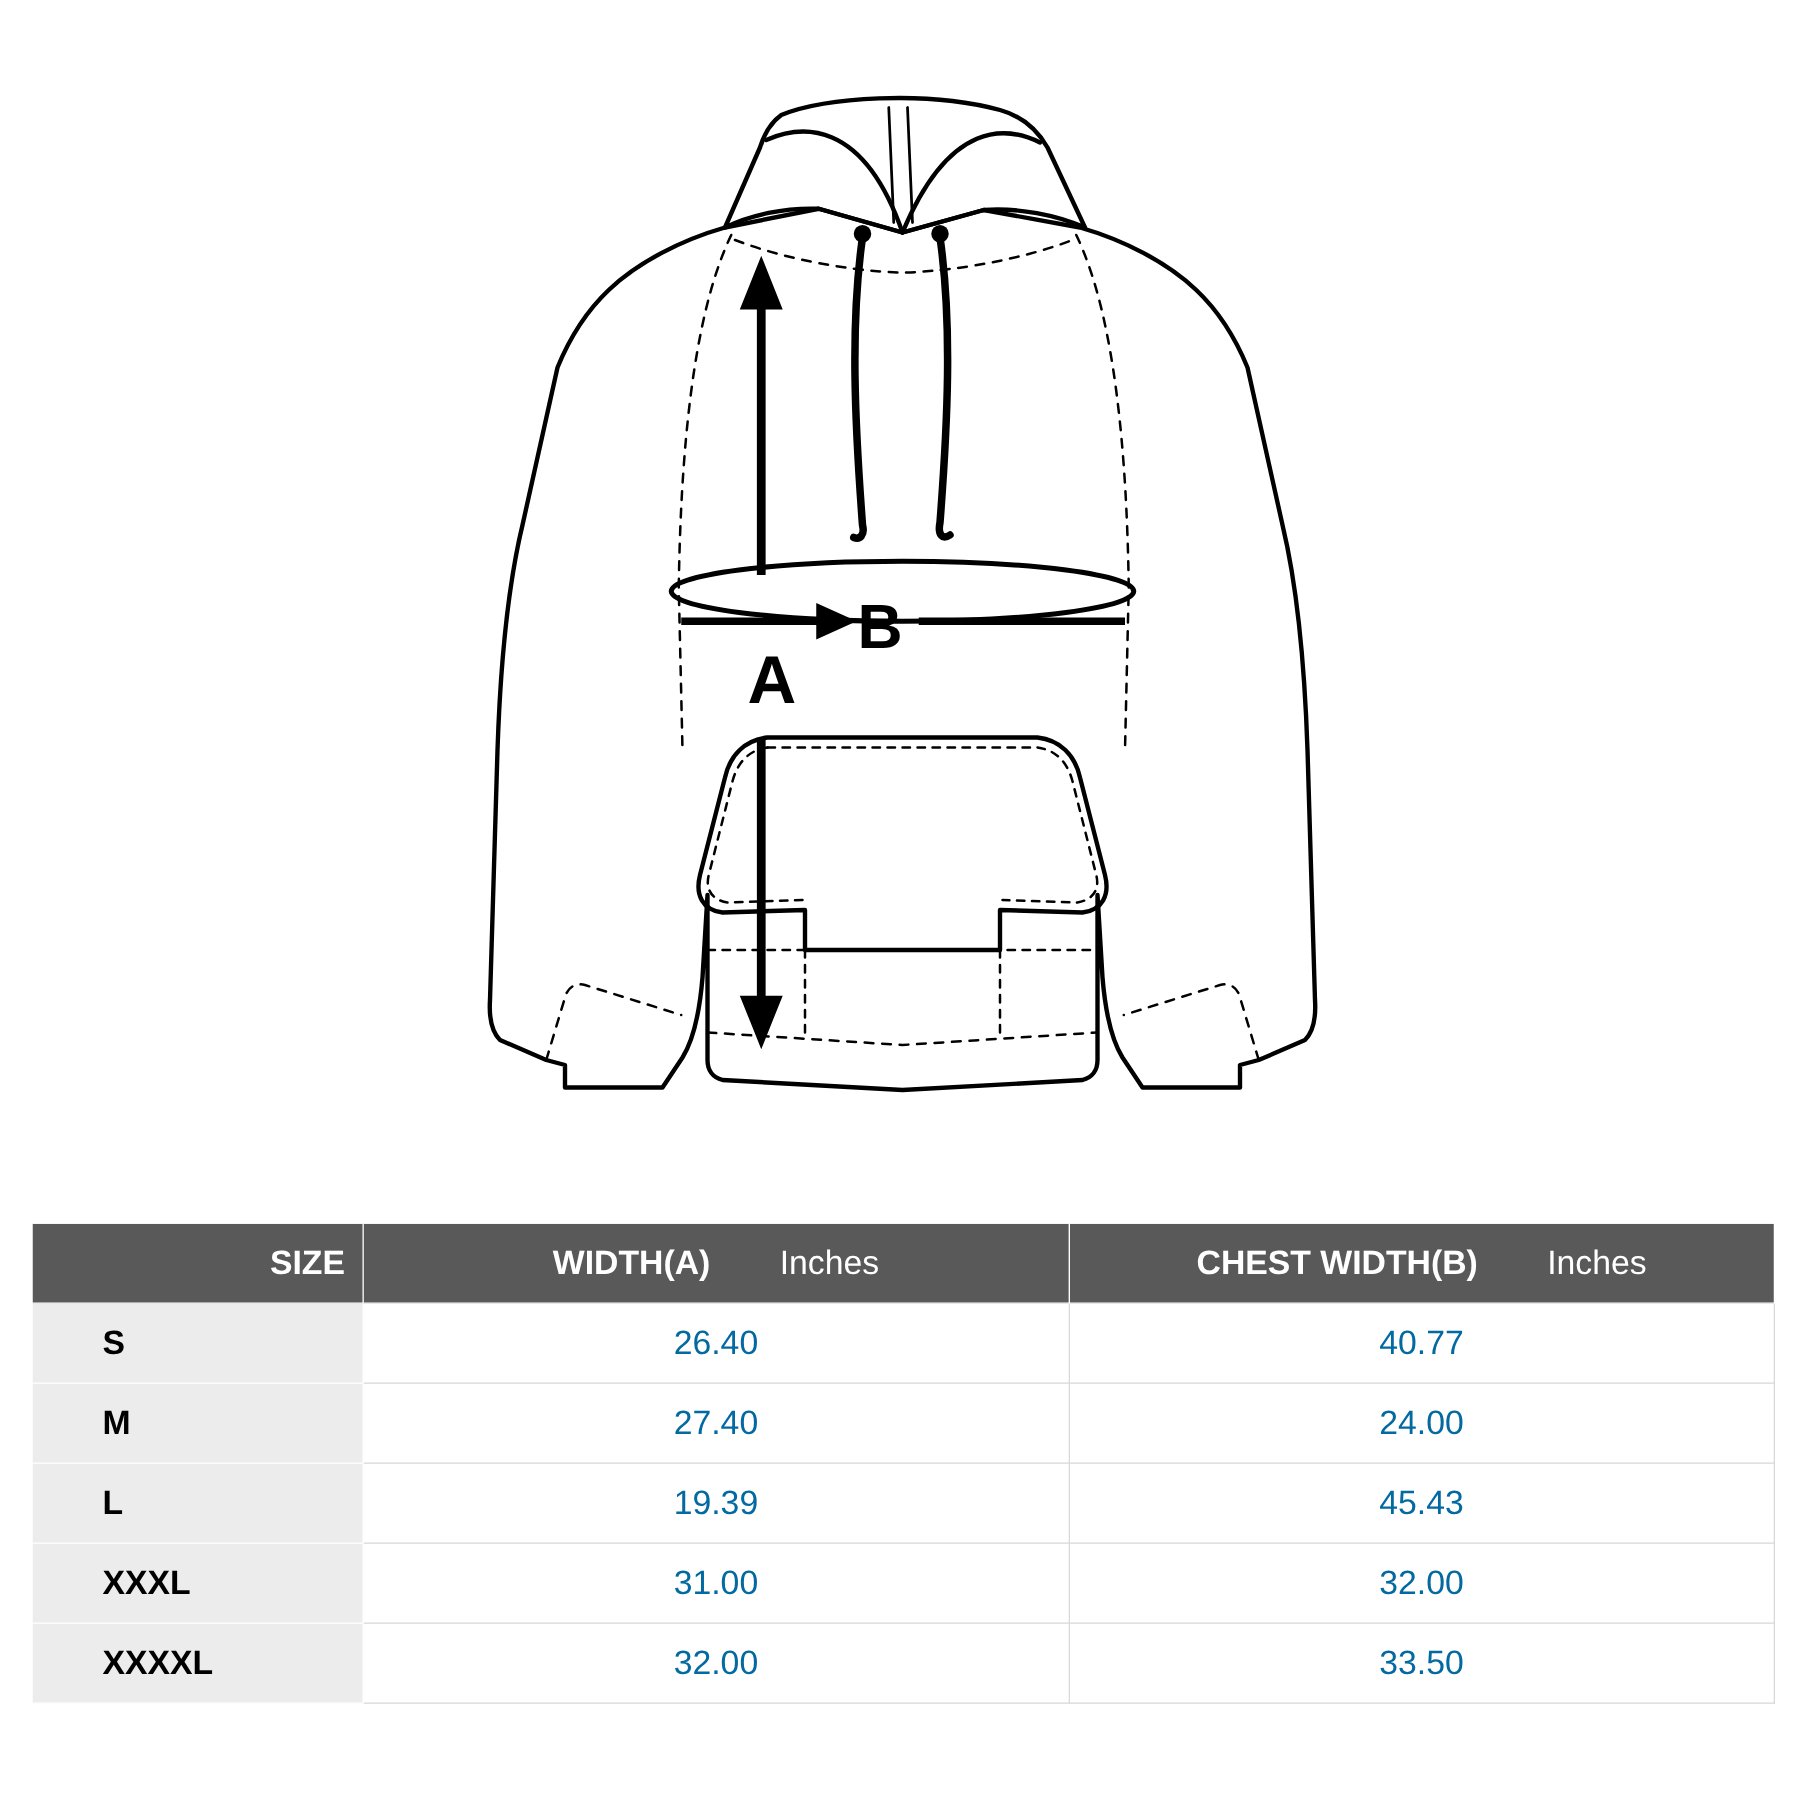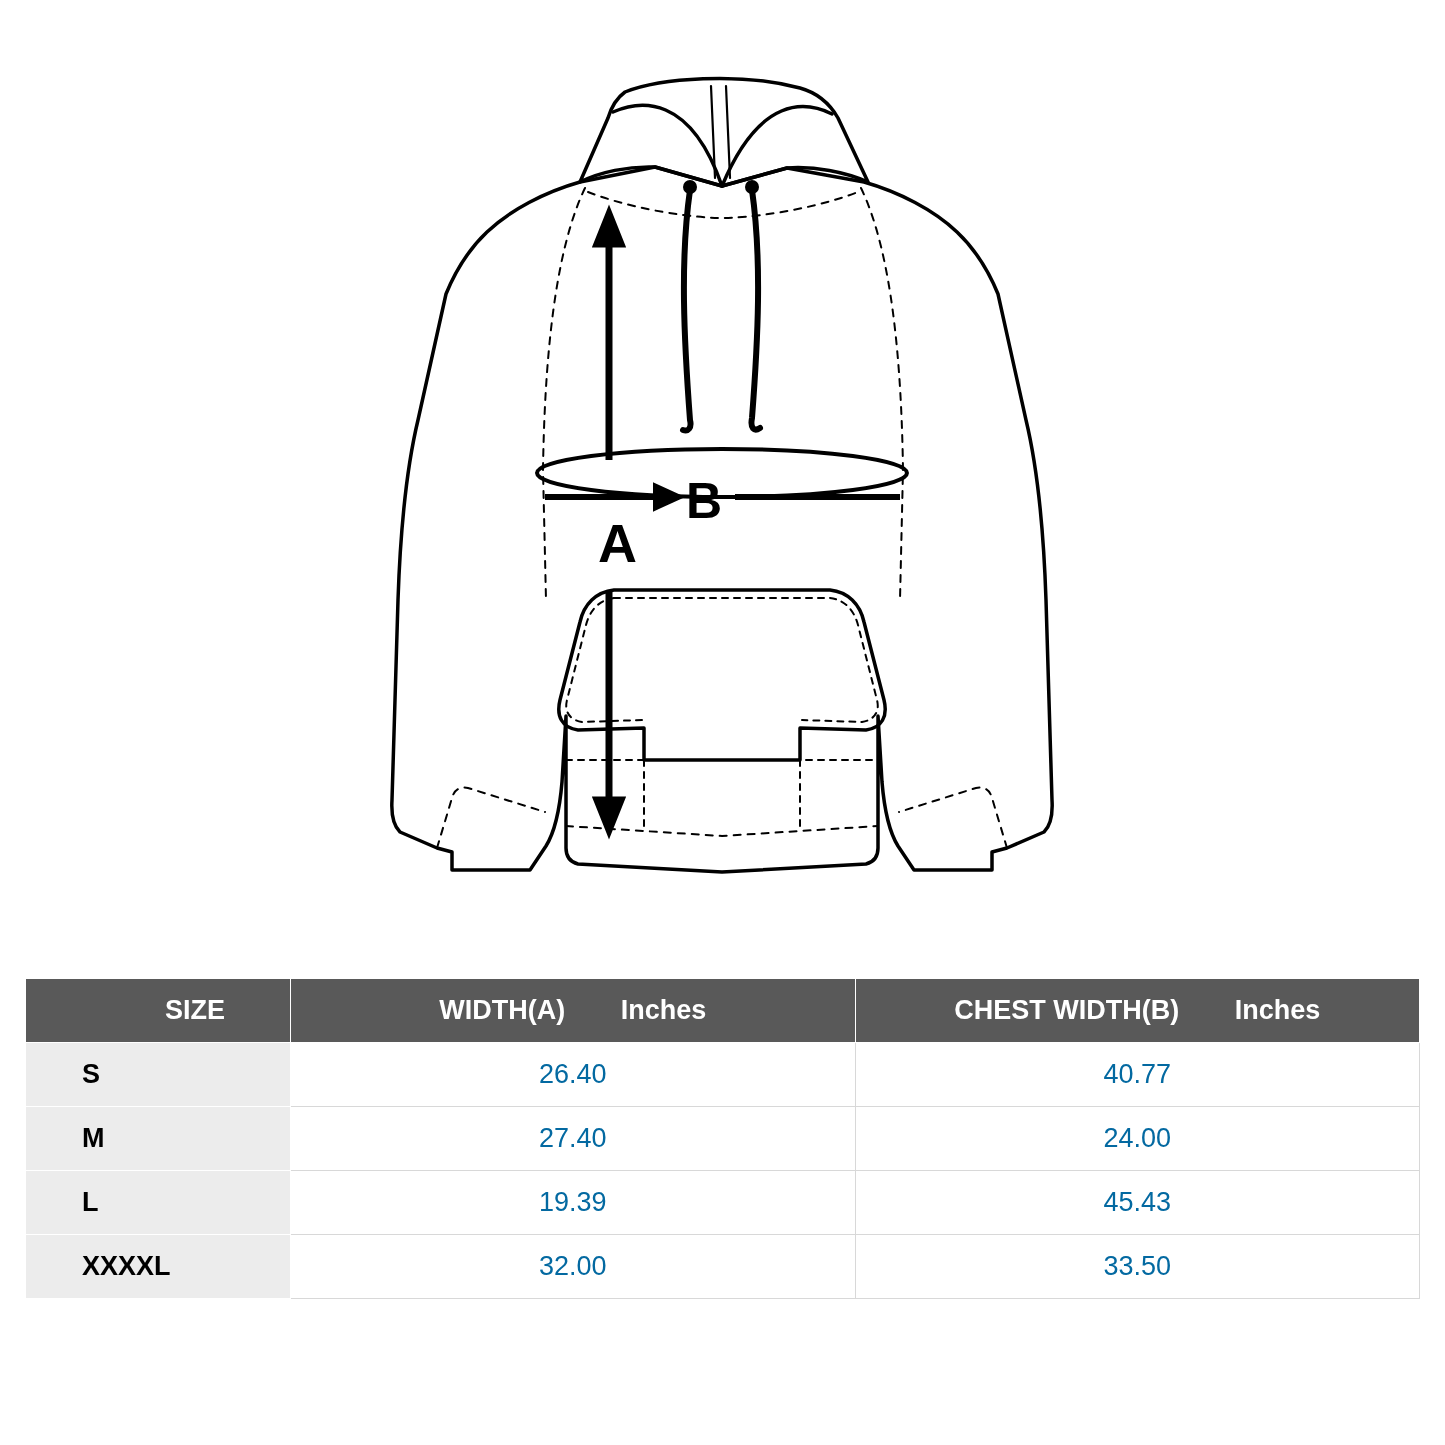--- a/index.html
+++ b/index.html
@@ -51,26 +51,26 @@
     font-size: 27px;
   }
   thead th {
     background: #595959;
     color: #ffffff;
     font-weight: bold;
     text-align: center;
     height: 60px;
   }
   thead th.col-size {
-    text-align: center;
+    text-align: right;
     padding-left: 88px;
     width: 265px;
   }
   thead th .unit {
-    font-weight: bold;
+    font-weight: normal;
     margin-left: 48px;
   }
   tbody td.cell-size {
     background: #ececec;
     color: #000000;
     font-weight: bold;
     text-align: left;
     padding-left: 56px;
   }
   tbody td.cell-value {
@@ -236,20 +236,25 @@
           <td class="cell-size">M</td>
           <td class="cell-value">27.40</td>
           <td class="cell-value">24.00</td>
         </tr>
         <tr>
           <td class="cell-size">L</td>
           <td class="cell-value">19.39</td>
           <td class="cell-value">45.43</td>
         </tr>
         <tr>
+          <td class="cell-size">XXXL</td>
+          <td class="cell-value">31.00</td>
+          <td class="cell-value">32.00</td>
+        </tr>
+        <tr>
           <td class="cell-size">XXXXL</td>
           <td class="cell-value">32.00</td>
           <td class="cell-value">33.50</td>
         </tr>
       </tbody>
     </table>
   </div>
 
 </div>
 

